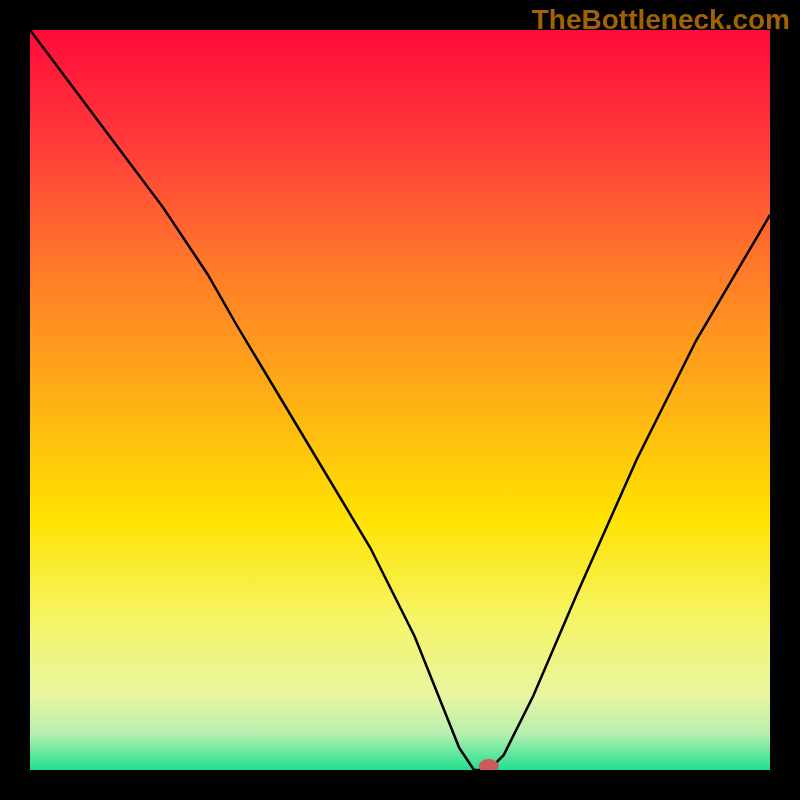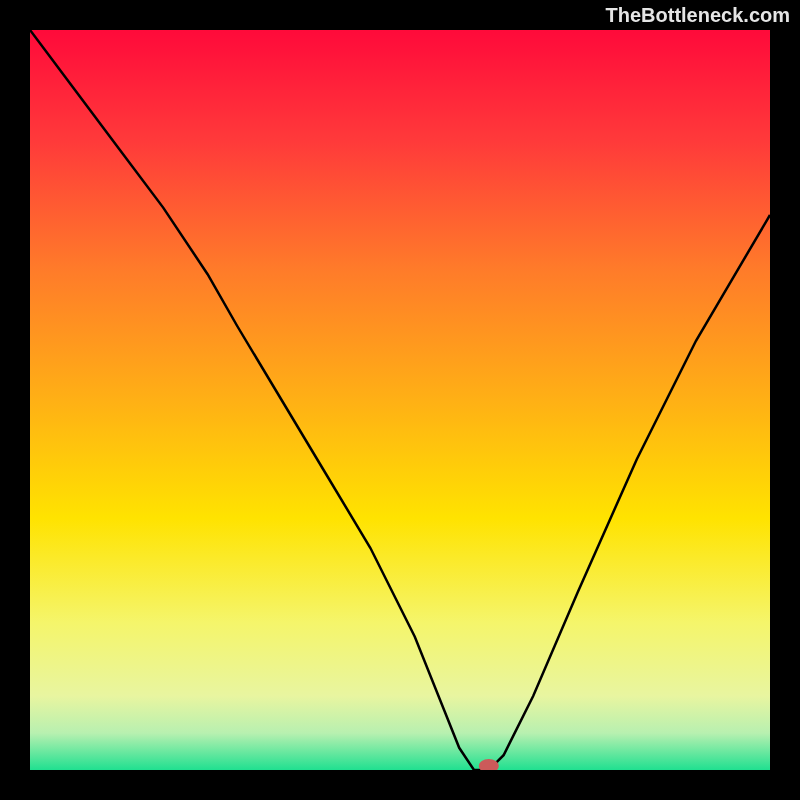--- a/index.html
+++ b/index.html
@@ -9,22 +9,22 @@
     height: 800px;
     background: #000;
     font-family: Arial, sans-serif;
     overflow: hidden;
     position: relative;
   }
   .watermark {
     position: absolute;
     top: 4px;
     right: 10px;
-    color: #e5e5e5;
-    font-size: 20px;
+    color: #a16207;
+    font-size: 28px;
     font-weight: bold;
     z-index: 10;
   }
   .chart-area {
     position: absolute;
     left: 30px;
     top: 30px;
     width: 740px;
     height: 740px;
   }

